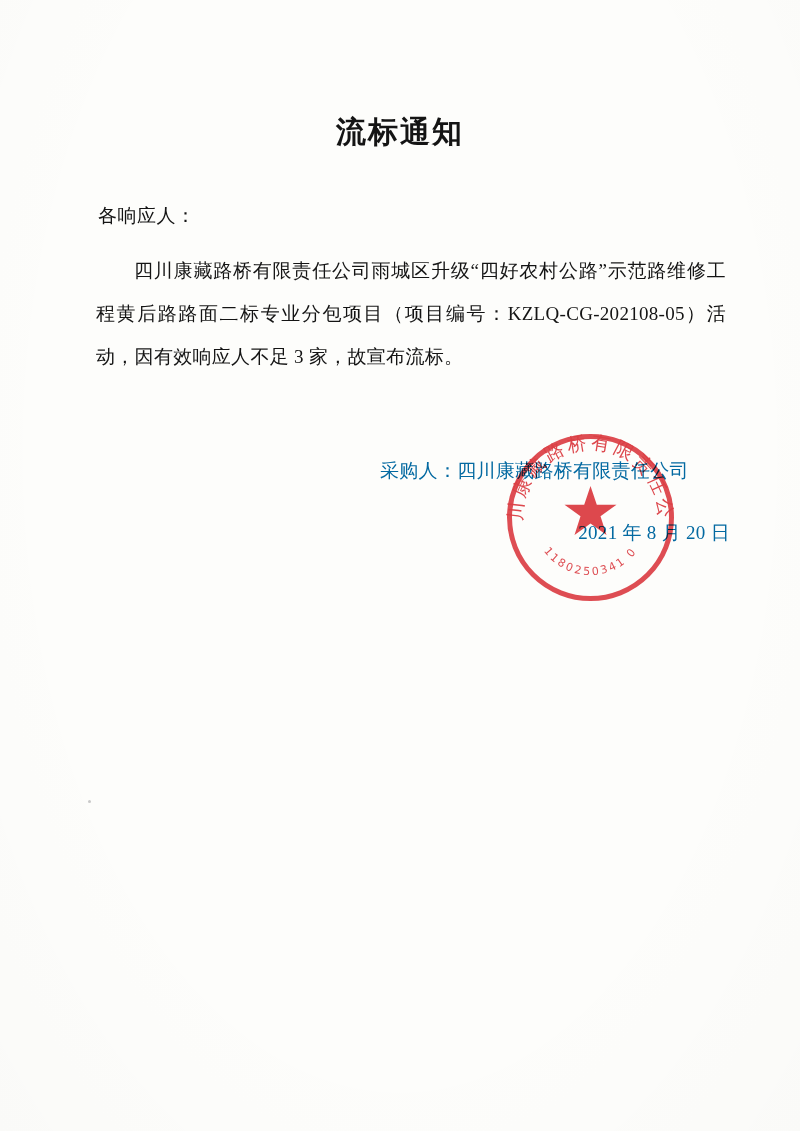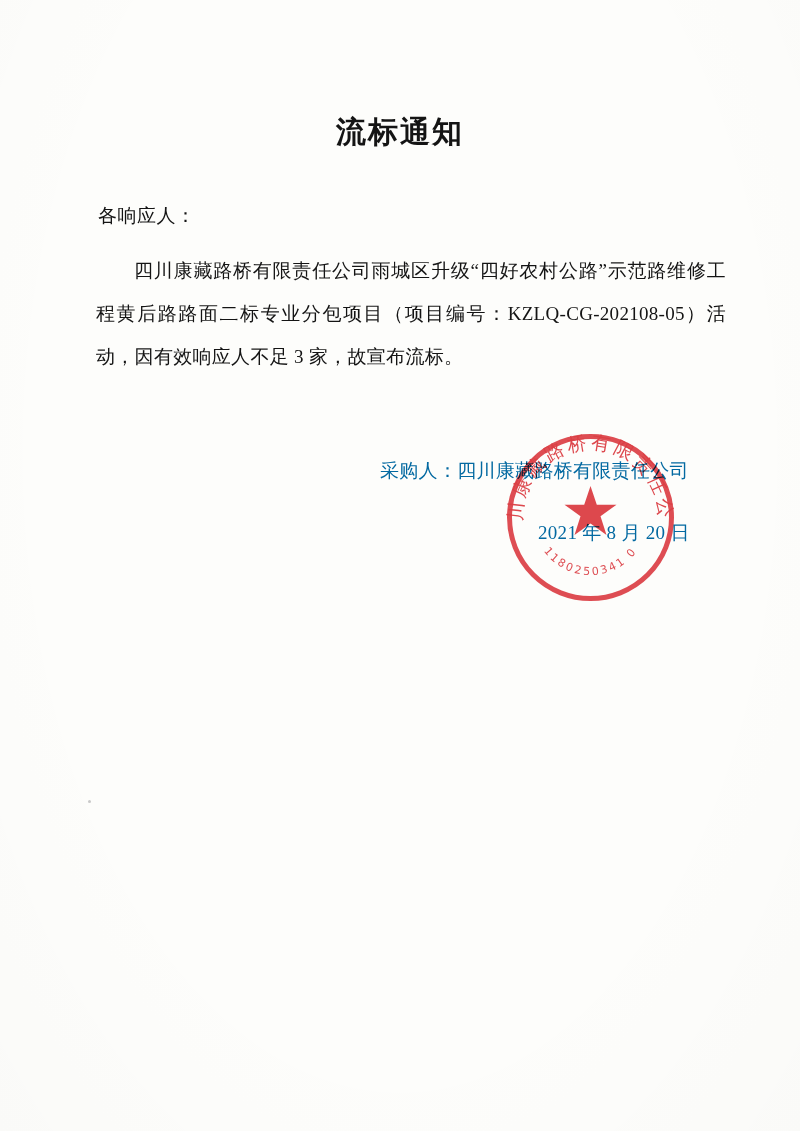--- a/index.html
+++ b/index.html
@@ -72,20 +72,21 @@
     color: #0369a1;
     z-index: 3;
   }
   .sig-line {
     white-space: nowrap;
   }
   .sig-date {
     margin-top: 36px;
     margin-left: 158px;
     white-space: nowrap;
+    text-align: right;
   }
   
   .seal {
     position: absolute;
     left: 498px;
     top: 425px;
     width: 185px;
     height: 185px;
     z-index: 5;
     opacity: 0.88;

